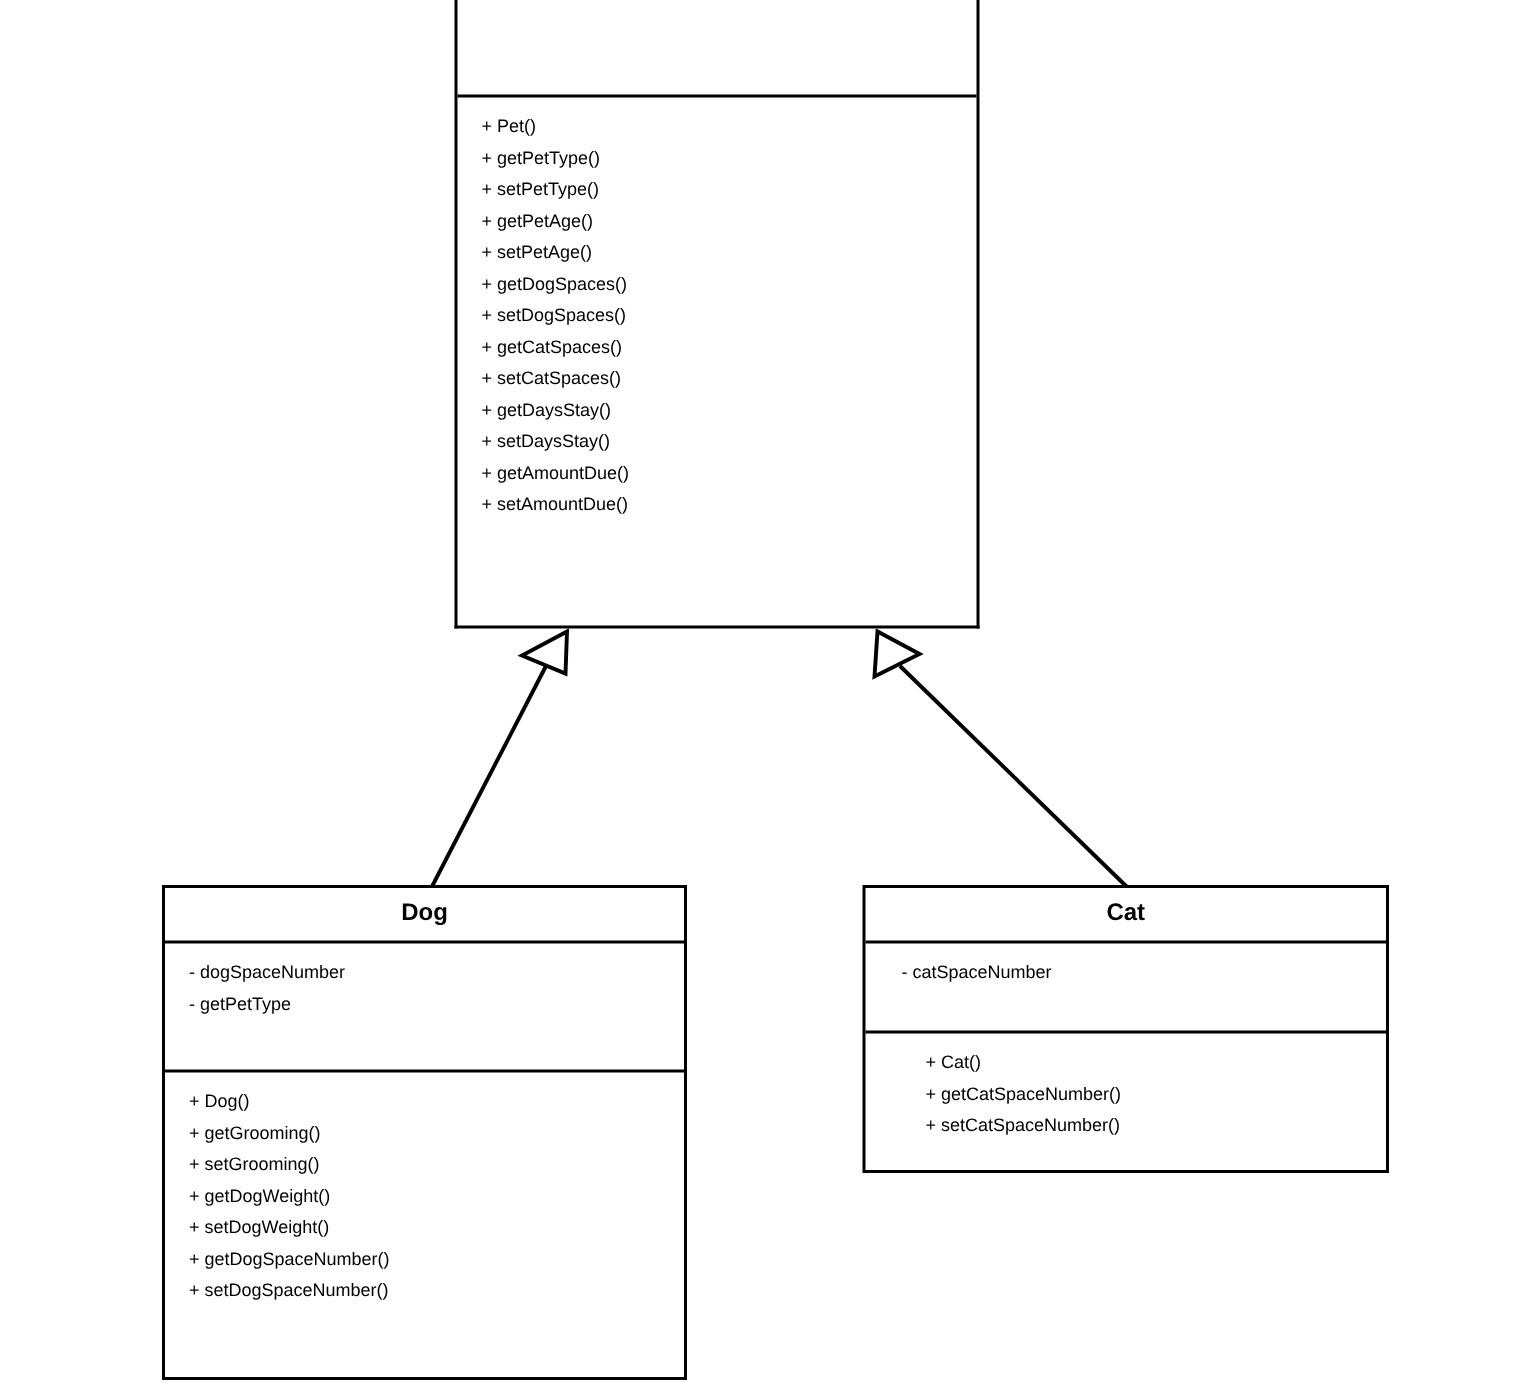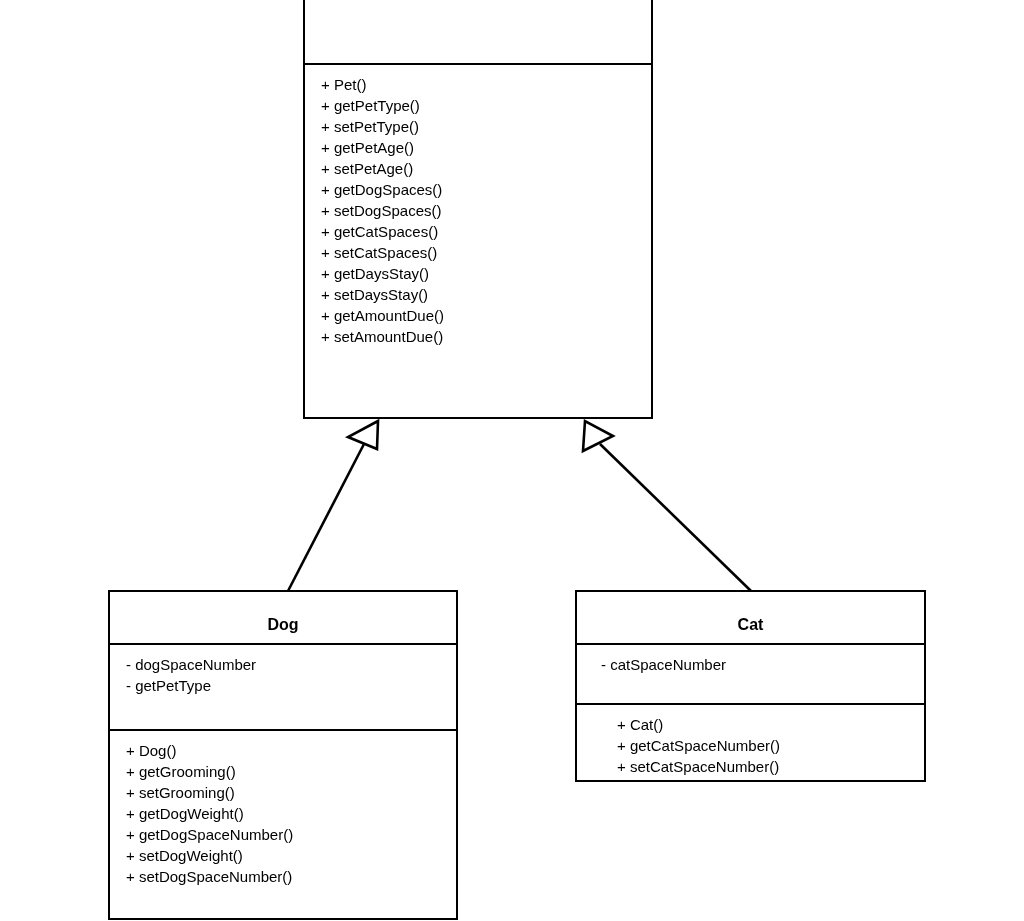--- a/index.html
+++ b/index.html
@@ -32,34 +32,34 @@
     z-index: 2;
   }
 
   .class-name-compartment {
     box-sizing: border-box;
     border-bottom: 2px solid #000000;
     text-align: center;
     font-weight: bold;
     font-size: 16px;
     line-height: 1;
-    padding: 25px 4px 10px 4px;
+    padding: 9px 4px 10px 4px;
   }
 
   .compartment {
     box-sizing: border-box;
     padding: 9px 0 9px 16px;
   }
 
   .compartment.divided {
     border-bottom: 2px solid #000000;
   }
 
   .member {
-    font-size: 15px;
+    font-size: 12px;
     line-height: 21px;
     white-space: pre;
   }
 
   
   #pet-class {
     left: 303px;
     top: -92px;
     width: 350px;
     border-top: none;
@@ -157,22 +157,22 @@
     <div class="class-name-compartment">Dog</div>
     <div class="compartment divided" id="dog-attributes">
       <div class="member">- dogSpaceNumber</div>
       <div class="member">- getPetType</div>
     </div>
     <div class="compartment" id="dog-operations">
       <div class="member">+ Dog()</div>
       <div class="member">+ getGrooming()</div>
       <div class="member">+ setGrooming()</div>
       <div class="member">+ getDogWeight()</div>
+      <div class="member">+ setDogWeight()</div>
       <div class="member">+ getDogSpaceNumber()</div>
-      <div class="member">+ setDogWeight()</div>
       <div class="member">+ setDogSpaceNumber()</div>
     </div>
   </div>
 
   <div class="uml-class" id="cat-class">
     <div class="class-name-compartment">Cat</div>
     <div class="compartment divided" id="cat-attributes">
       <div class="member">- catSpaceNumber</div>
     </div>
     <div class="compartment" id="cat-operations">

